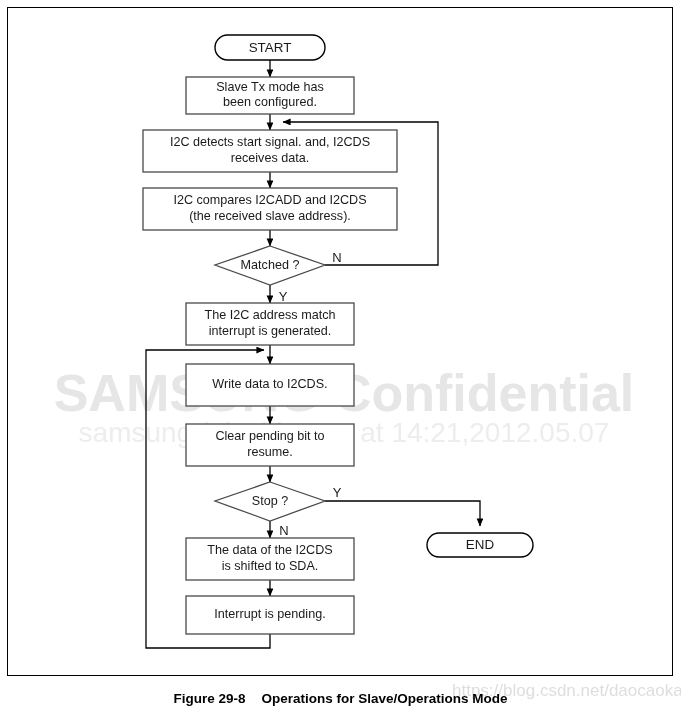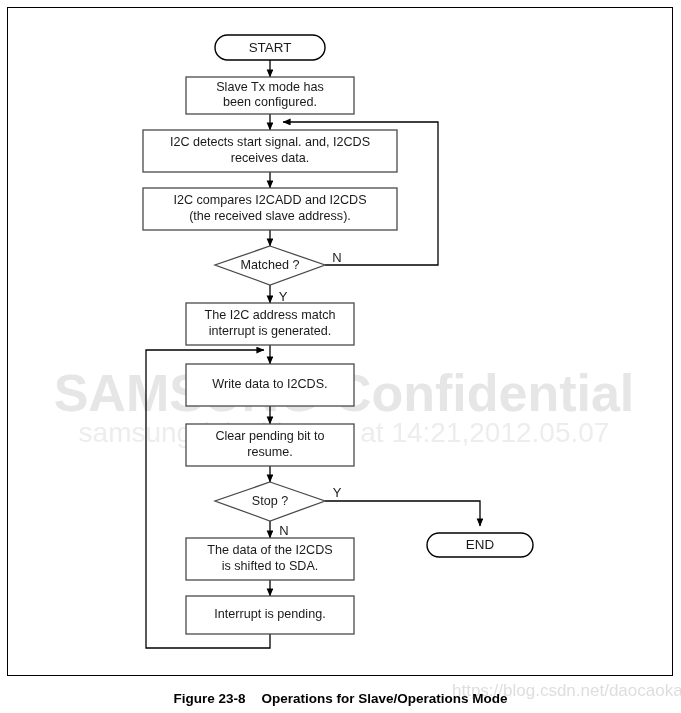--- a/index.html
+++ b/index.html
@@ -240,16 +240,16 @@
     </g>
 
     <g>
       <rect class="shape-dark" x="420" y="526" width="106" height="24" rx="12" ry="12"></rect>
       <text class="node-text term" x="473" y="538.5">END</text>
     </g>
 
   </svg>
 
   <div class="caption">
-    <span class="cap-num">Figure 23-8</span><span>Operations for Slave/Operations Mode</span>
+    <span class="cap-num">Figure 29-8</span><span>Operations for Slave/Operations Mode</span>
   </div>
 
 </div>
 
 </body></html>

